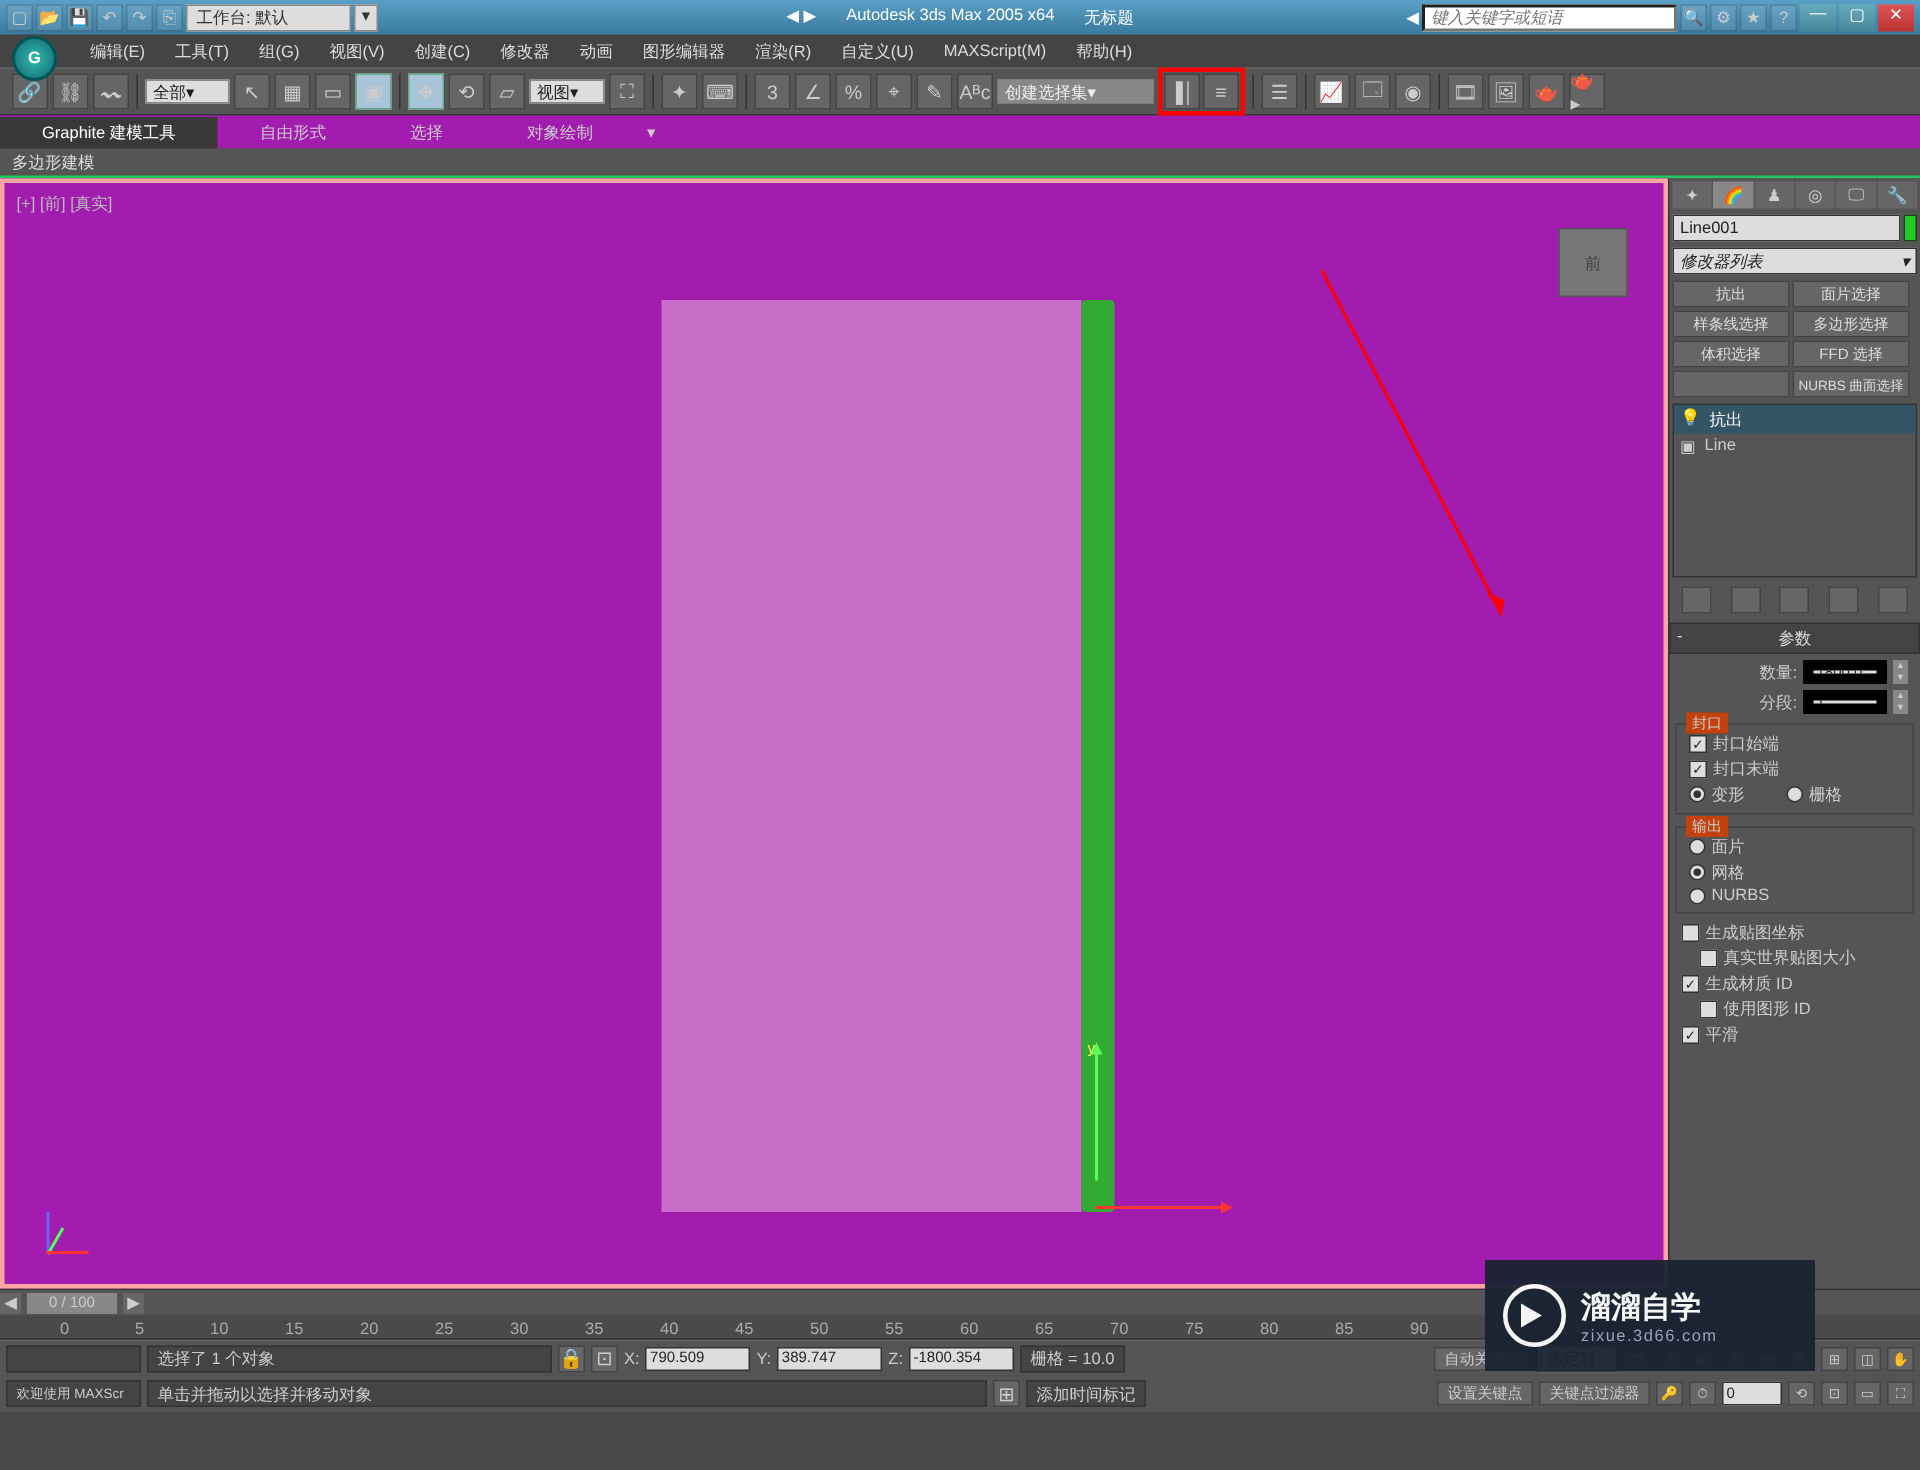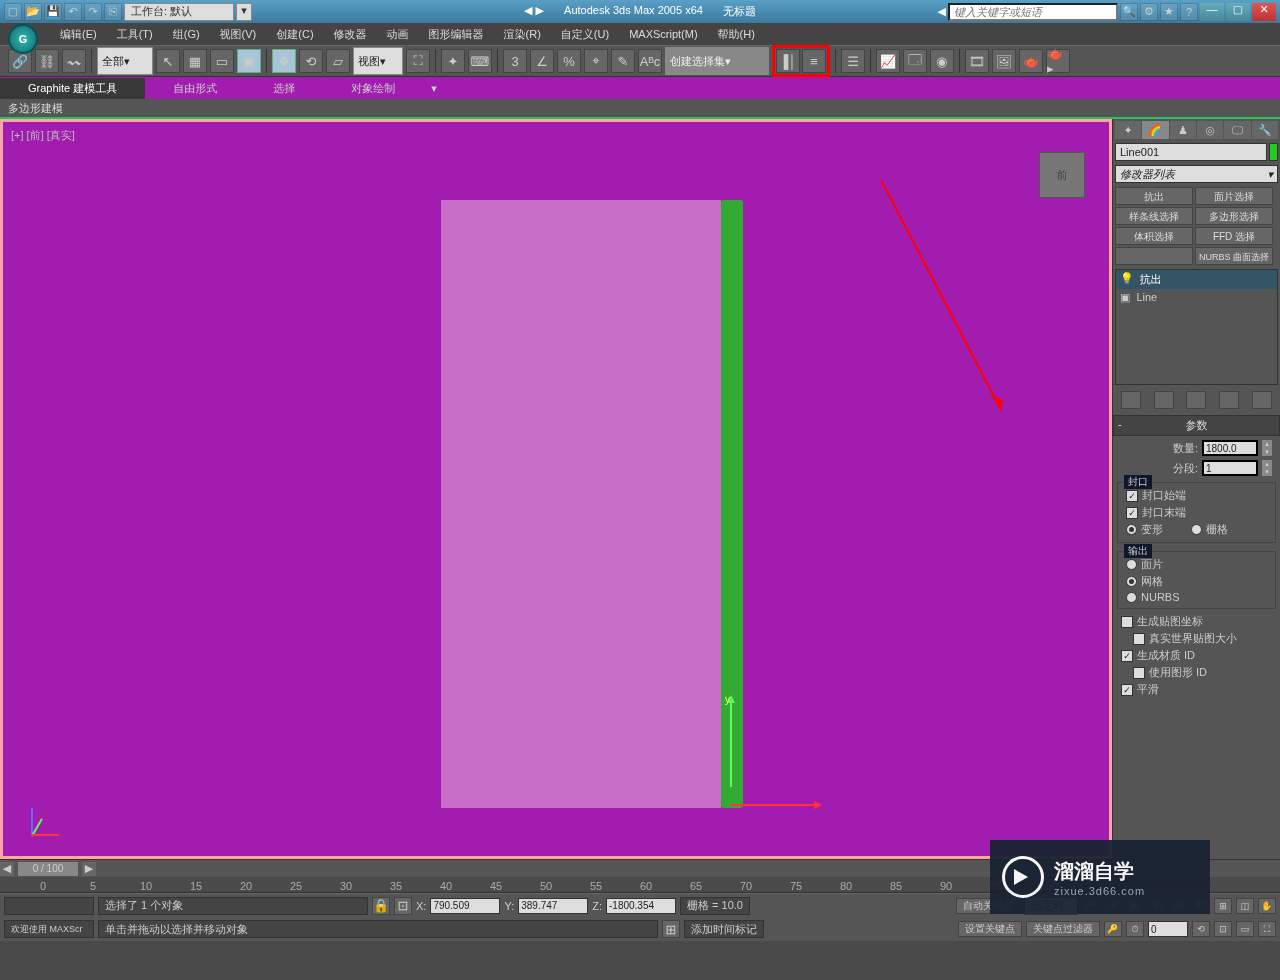--- a/index.html
+++ b/index.html
@@ -15,21 +15,21 @@
 .win-btns { display:flex; gap:2px; }
 .win-btn { width:24px; height:18px; background:linear-gradient(#6ab,#489); text-align:center; color:#fff; }
 .win-close { background:linear-gradient(#d55,#b33); }
 .menubar { height:22px; background:#444; display:flex; align-items:center; padding:0 40px 0 50px; }
 .app-ico { position:absolute; left:8px; top:24px; width:30px; height:30px; background:radial-gradient(#3ba,#167); border-radius:50%; border:2px solid #055; display:flex; align-items:center; justify-content:center; color:#fff; font-weight:bold; z-index:10;}
 .menu-item { padding:3px 10px; color:#ddd; }
 .toolbar { height:32px; background:#555; display:flex; align-items:center; gap:3px; padding:0 8px; border-top:1px solid #666; border-bottom:1px solid #333; }
 .tb-ico { width:24px; height:24px; background:#666; border:1px solid #444; display:flex; align-items:center; justify-content:center; color:#ccc; font-size:13px; }
 .tb-ico.active { background:#a8c4d8; border:1px solid #6a8; }
 .tb-sep { width:1px; height:24px; background:#333; margin:0 2px; }
-.tb-drop { background:#ddd; color:#222; height:28px; padding:0 4px; display:flex; align-items:center; border:1px solid #888; }
+.tb-drop { background:#ddd; color:#222; height:16px; padding:0 4px; display:flex; align-items:center; border:1px solid #888; }
 .red-box { border:3px solid #f00; padding:1px; }
 .ribbon { height:22px; background:#a21caf; display:flex; align-items:center; }
 .ribbon-tab { padding:3px 28px; color:#ccc; }
 .ribbon-tab.active { background:#383838; color:#fff; }
 .subbar { height:20px; background:#555; color:#ddd; padding:2px 8px; border-bottom:2px solid #22c55e; }
 .main { display:flex; height:740px; }
 .viewport { flex:1; background:#a21caf; position:relative; border:3px solid #fca5a5;padding-left:36px; }
 .vp-label { position:absolute; top:6px; left:8px; color:#bbb; font-size:11px; }
 .vp-cube { position:absolute; top:30px; right:24px; width:46px; height:46px; background:#777; border:1px solid #555; display:flex; align-items:center; justify-content:center; color:#444; }
 .magenta { position:absolute; left:438px; top:78px; width:280px; height:608px; background:#c86ec8; }
@@ -55,25 +55,25 @@
 .mod-btn { width:78px; height:18px; background:#666; color:#ddd; text-align:center; line-height:18px; border:1px solid #444; font-size:10px; }
 .mod-stack { margin:2px; height:116px; background:#555; border:1px solid #333; }
 .stack-hdr { background:#335566; color:#fff; padding:2px 4px; display:flex; gap:6px; }
 .stack-item { padding:2px 4px; color:#ccc; display:flex; gap:6px; }
 .stack-tools { display:flex; gap:4px; padding:4px; justify-content:space-around; }
 .st-ico { width:20px; height:18px; background:#666; border:1px solid #444; }
 .rollout-hdr { background:#444; color:#ddd; text-align:center; padding:2px; margin:2px 0; border:1px solid #333; position:relative; }
 .rollout-hdr .minus { position:absolute; left:4px; }
 .param-row { display:flex; align-items:center; padding:2px 8px; gap:4px; }
 .param-row label { flex:1; text-align:right; color:#ccc; font-size:11px; }
-.spinner { width:56px; height:16px; background:#ddd; color:#222; padding:0 2px; border:2px solid #000000; font-size:10px; }
+.spinner { width:56px; height:16px; background:#ddd; color:#222; padding:0 2px; border:7px solid #000000; font-size:10px; }
 .spin-btns { width:10px; height:16px; background:#888; display:flex; flex-direction:column; }
 .spin-btns div { flex:1; font-size:6px; text-align:center; line-height:8px; }
 .group-frame { border:1px solid #444; margin:4px; padding:4px; position:relative; }
-.group-title { position:absolute; top:-8px; left:6px; background:#0f172a; padding:0 4px; color:#ccc; font-size:10px; }
+.group-title { position:absolute; top:-8px; left:6px; background:#c2410c; padding:0 4px; color:#ccc; font-size:10px; }
 .chk-row { display:flex; align-items:center; gap:4px; padding:1px 4px; color:#ccc; font-size:11px; }
 .chk { width:12px; height:12px; background:#ddd; border:1px solid #333; display:flex; align-items:center; justify-content:center; color:#222; font-size:9px; }
 .radio { width:11px; height:11px; border-radius:50%; background:#ddd; border:1px solid #333; display:flex; align-items:center; justify-content:center; }
 .radio.on::after { content:''; width:5px; height:5px; background:#333; border-radius:50%; }
 .timeline { height:18px; background:#555; display:flex; align-items:center; border-top:1px solid #333; }
 .tl-slider { width:60px; height:14px; background:#888; margin:0 4px; text-align:center; font-size:10px; line-height:14px; }
 .tl-arrow { width:14px; height:14px; background:#666; text-align:center; }
 .ruler { height:16px; background:#4a4a4a; display:flex; align-items:flex-end; color:#aaa; font-size:9px; position:relative; border-bottom:1px solid #333; padding-left:40px; }
 .ruler span { position:absolute; }
 .status { height:24px; background:#555; display:flex; align-items:center; gap:4px; padding:0 4px; border-top:1px solid #666; }

